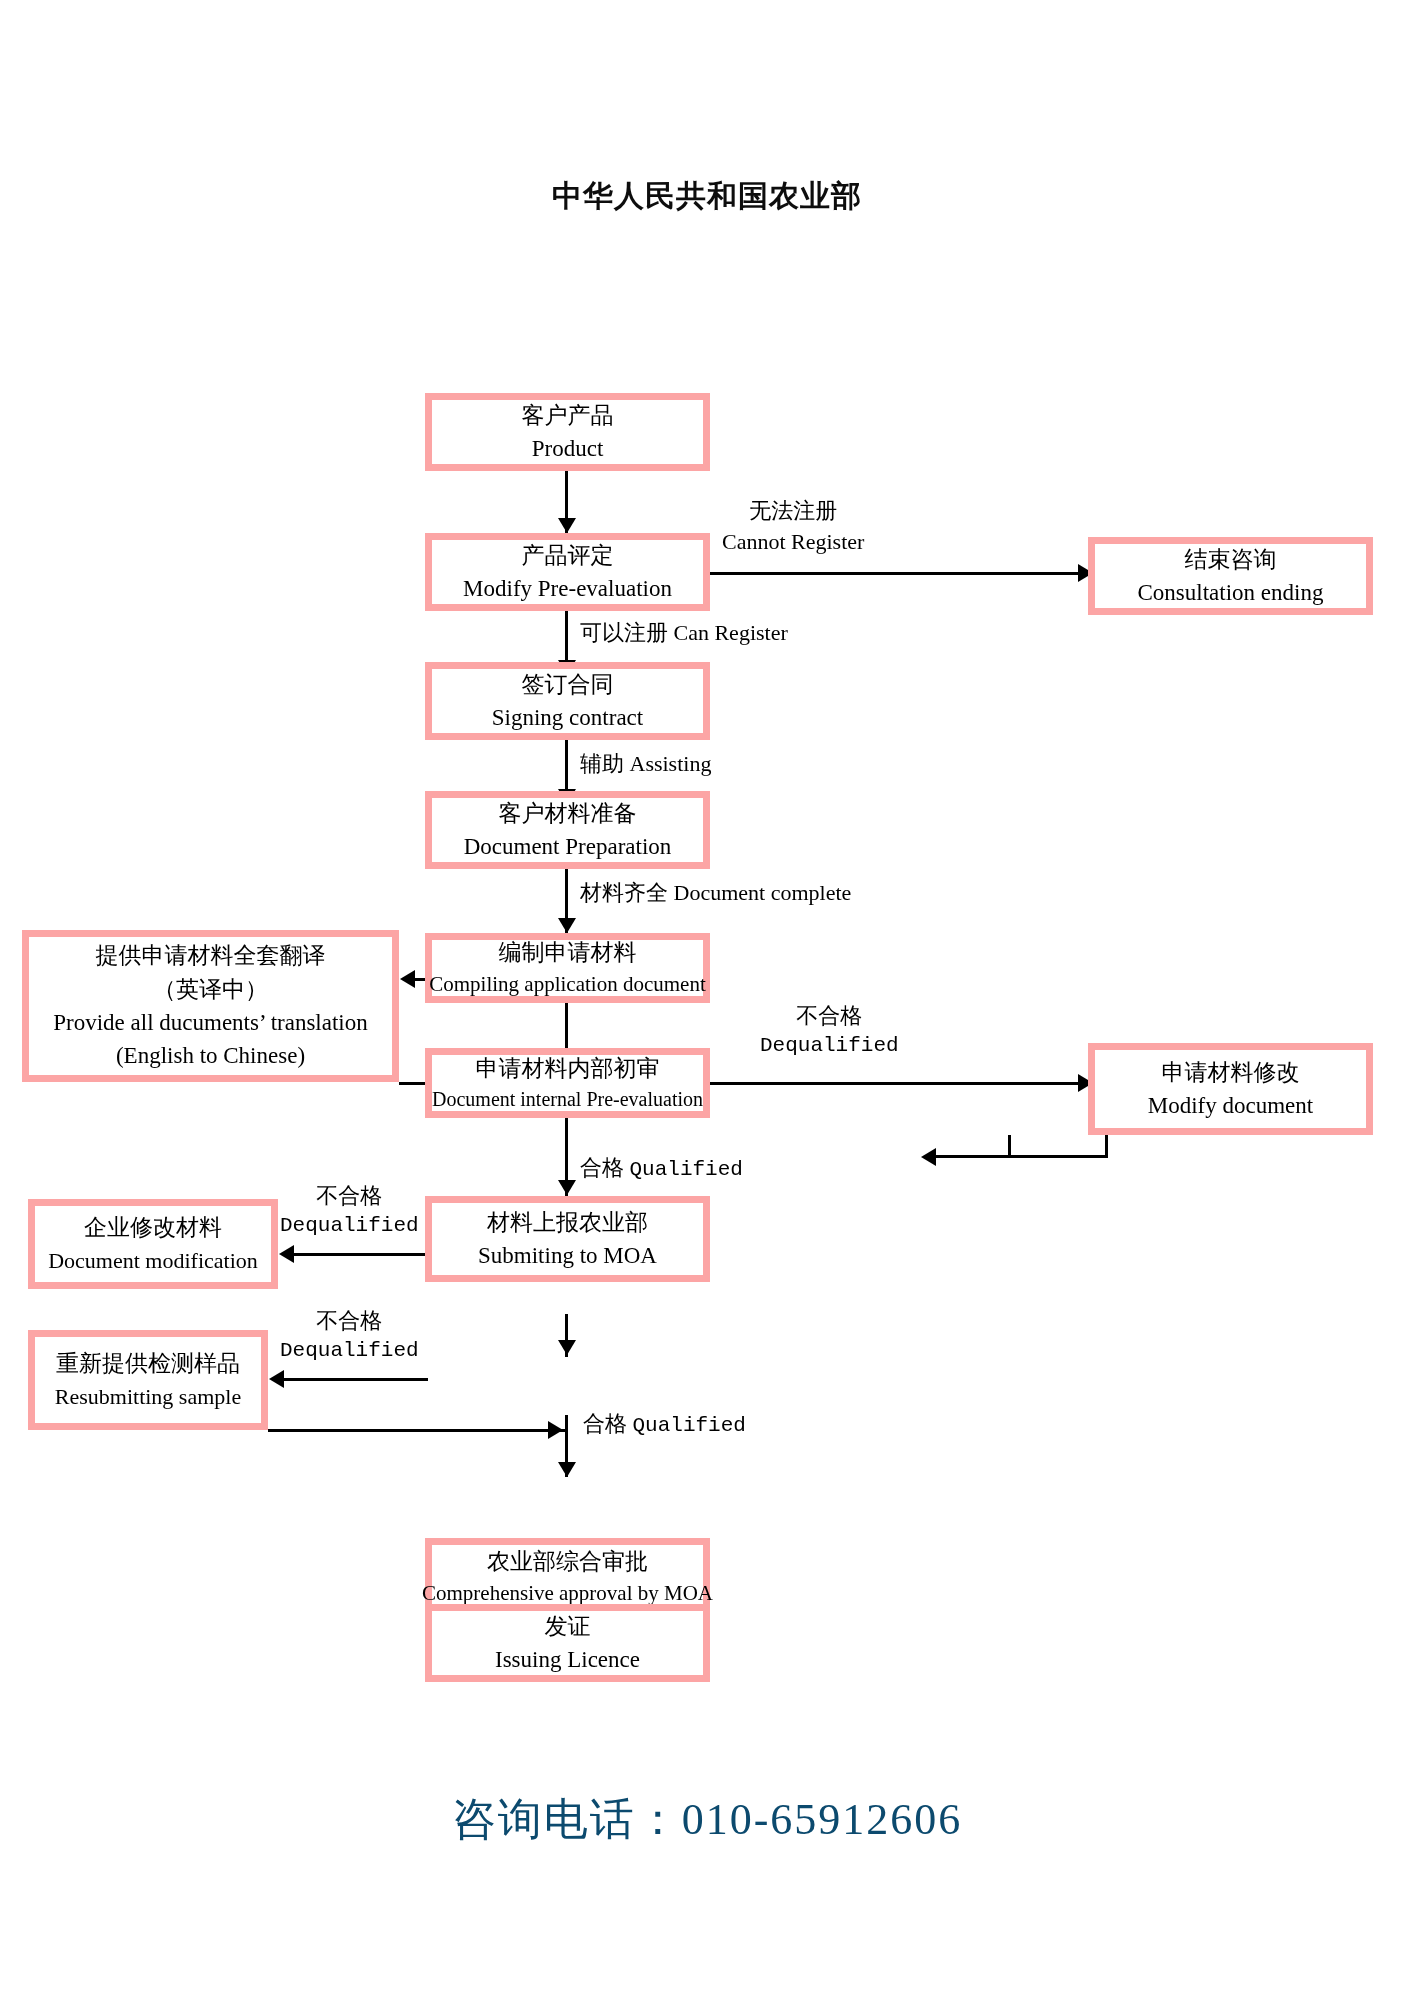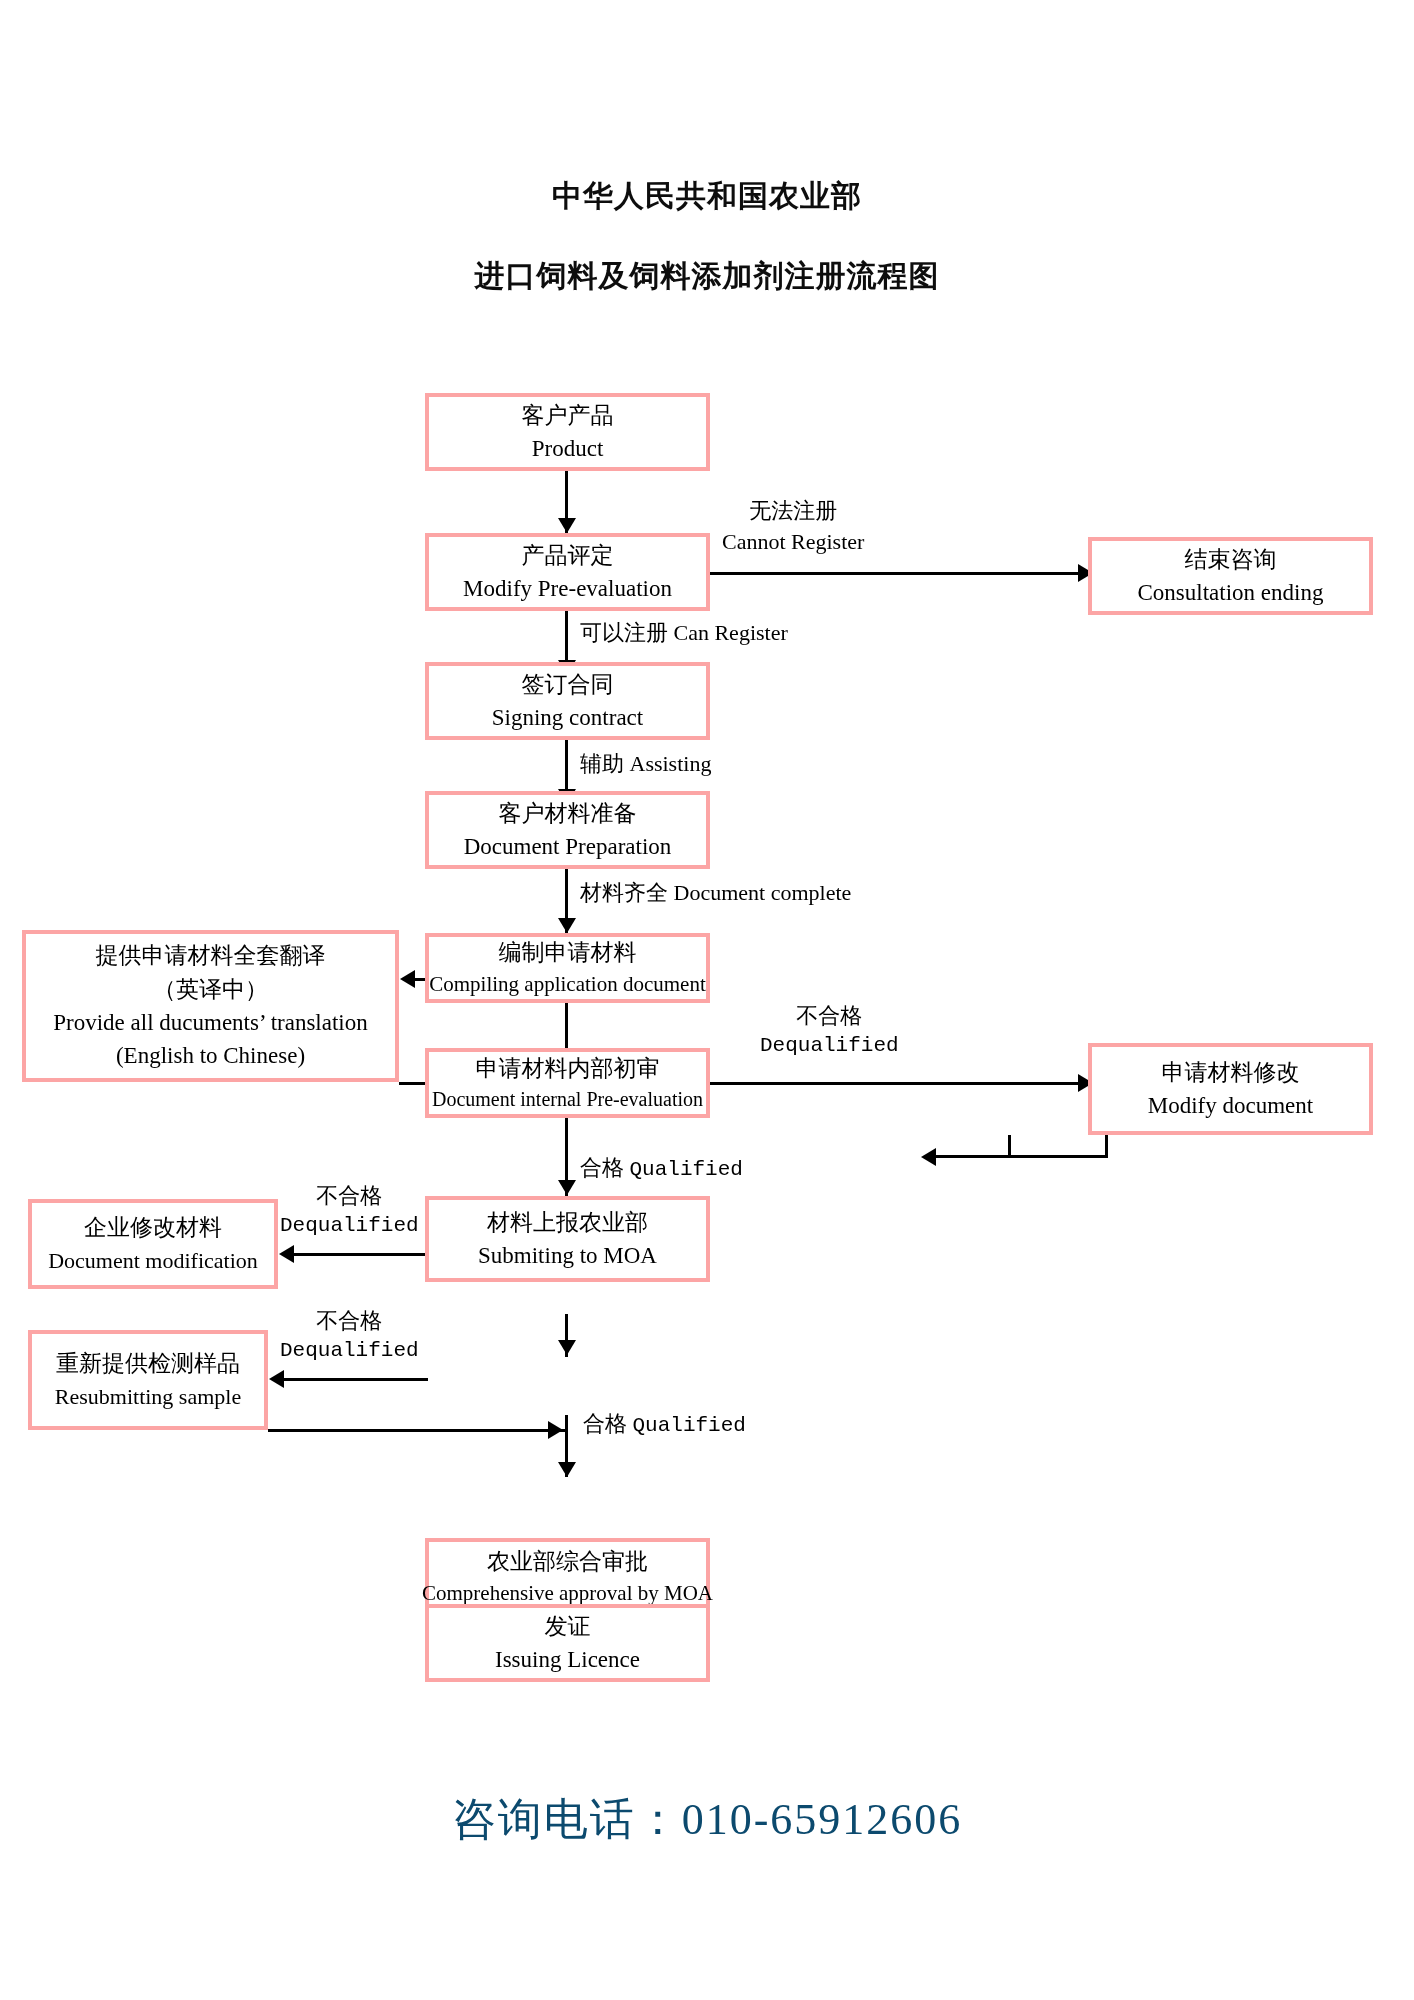--- a/index.html
+++ b/index.html
@@ -26,21 +26,21 @@
     letter-spacing: 1px;
     color: #0d0d0d;
   }
   #title-1 { top: 176px; font-size: 30px; }
   #title-2 { top: 256px; font-size: 30px; }
 
   
   .node {
     position: absolute;
     box-sizing: border-box;
-    border: 4px solid #fca5a5;
+    border: 7px solid #fca5a5;
     background: #ffffff;
     display: flex;
     flex-direction: column;
     align-items: center;
     justify-content: center;
     text-align: center;
     z-index: 3;
   }
   .node .cn {
     font-size: 23px;
@@ -114,21 +114,20 @@
     font-family: "Liberation Serif", "DejaVu Serif", serif;
     z-index: 0;
   }
 </style>
 </head>
 <body>
 
 <div id="page">
 
   <div class="title-line" id="title-1">中华人民共和国农业部</div>
-  <div class="title-line" id="title-2">进口饲料及饲料添加剂注册流程图</div>
 
   <div class="ln v" style="left:565px; top:471px; height:62px;"></div>
   <div class="arrow down" style="left:558px; top:518px;"></div>
 
   <div class="ln h" style="left:710px; top:572px; width:378px;"></div>
   <div class="arrow right" style="left:1078px; top:564px;"></div>
 
   <div class="ln v" style="left:565px; top:611px; height:64px;"></div>
   <div class="arrow down" style="left:558px; top:660px;"></div>
 

